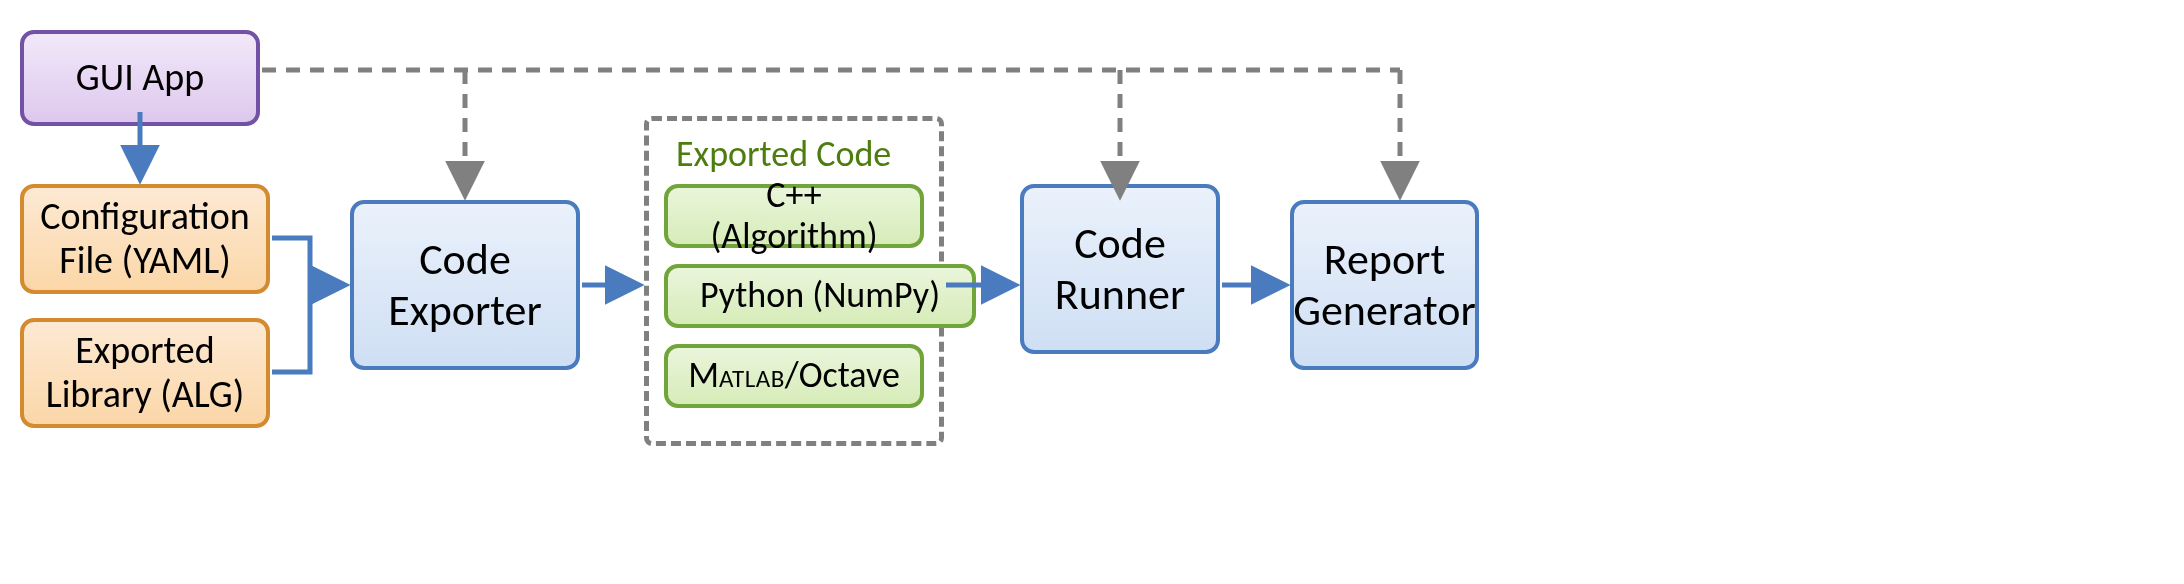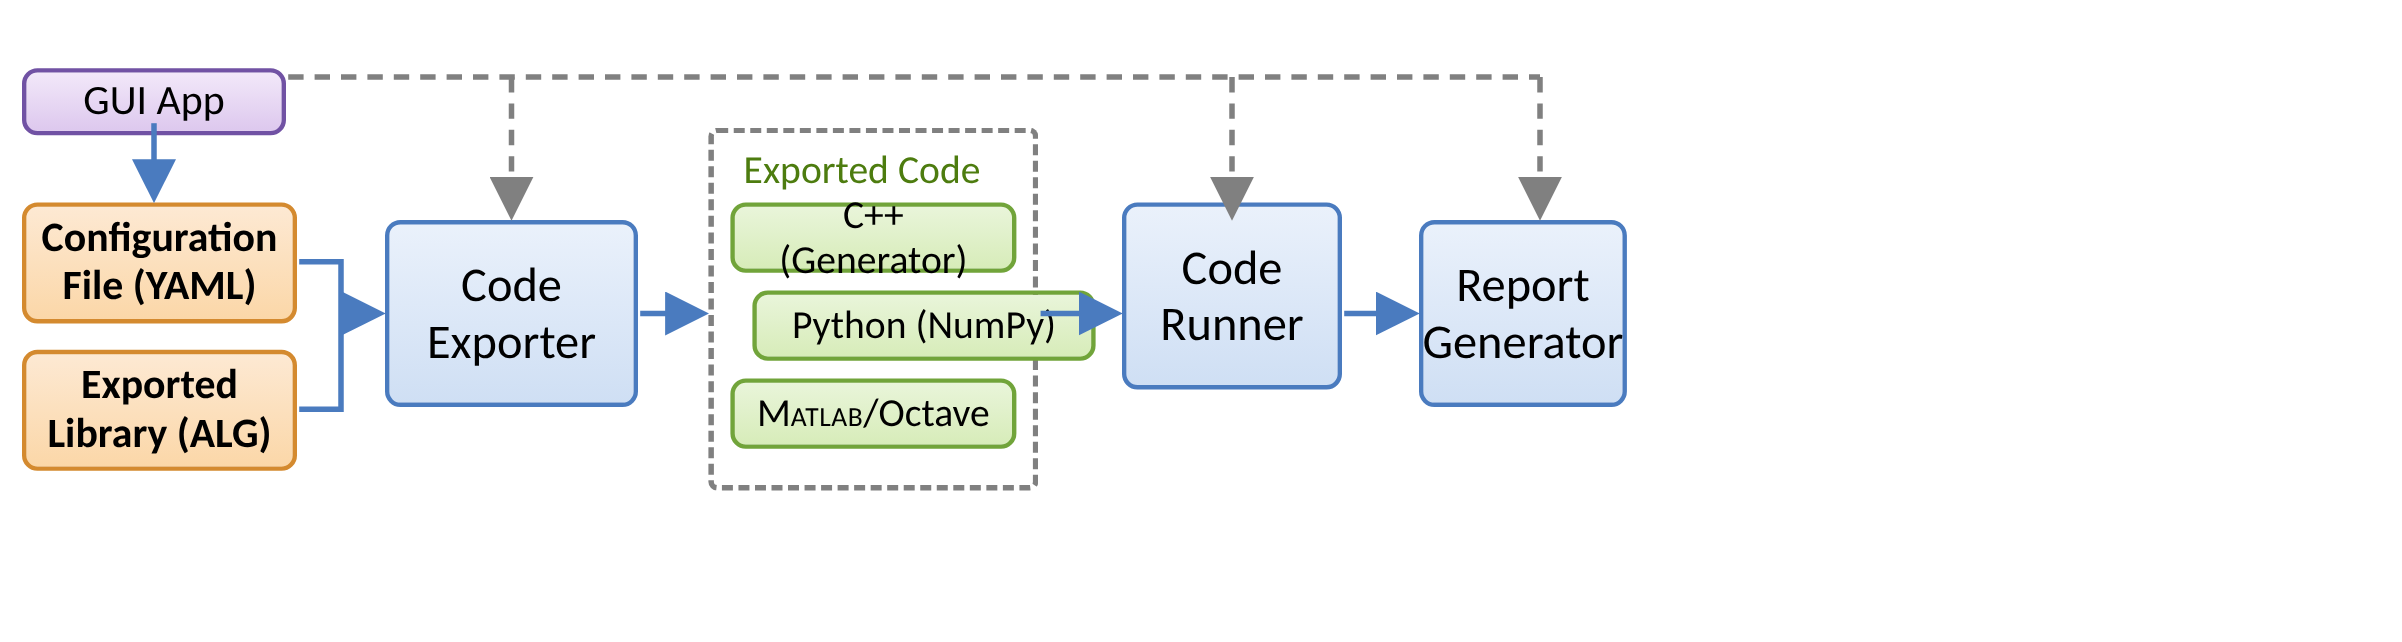--- a/index.html
+++ b/index.html
@@ -25,21 +25,20 @@
     line-height: 1.15;
     padding: 10px 18px;
   }
   .box-purple {
     background: linear-gradient(#f2e8f9, #ddc8ee);
     border: 4px solid #7152a4;
   }
   .box-orange {
     background: linear-gradient(#fde9d3, #fbd7a8);
     border: 4px solid #d48a2f;
-    font-weight: bold;
   }
   .box-blue {
     background: linear-gradient(#eaf1fb, #cfdff4);
     border: 4px solid #4a7bbf;
   }
   .box-green {
     background: linear-gradient(#e9f5da, #d7ecb9);
     border: 4px solid #71a43a;
     font-size: 36px;
   }
@@ -62,34 +61,34 @@
     height: 584px;
     pointer-events: none;
   }
   .sc { font-variant: small-caps; letter-spacing: 0.5px; }
 </style>
 </head>
 <body>
 
 <div class="canvas">
 
-  <div class="box box-purple" style="left:20px; top:30px; width:240px; height:61px;margin-top:32px;">GUI App</div>
+  <div class="box box-purple" style="left:20px; top:30px; width:240px; height:96px;">GUI App</div>
 
   <div class="box box-orange" style="left:20px; top:184px; width:250px; height:110px;">Configuration File (YAML)</div>
 
   <div class="box box-orange" style="left:20px; top:318px; width:250px; height:110px;">Exported Library (ALG)</div>
 
   <div class="box box-blue" style="left:350px; top:200px; width:230px; height:170px; font-size:44px;">Code Exporter</div>
 
   <div class="group" style="left:644px; top:116px; width:300px; height:330px;"></div>
   <div class="group-label" style="left:676px; top:132px;">Exported Code</div>
 
-  <div class="box box-green" style="left:664px; top:184px; width:260px; height:64px;">C++ (Generator)</div>
+  <div class="box box-green" style="left:664px; top:184px; width:260px; height:64px;">C++ (Algorithm)</div>
 
-  <div class="box box-green" style="left:664px; top:264px; width:312px; height:64px;margin-left:20px;">Python (NumPy)</div>
+  <div class="box box-green" style="left:664px; top:264px; width:312px; height:64px;">Python (NumPy)</div>
 
   <div class="box box-green" style="left:664px; top:344px; width:260px; height:64px;text-align:right;">
      <span>
        <span>M</span><span class="sc">atlab</span><span>/Octave</span>
      </span>
   </div>
 
   <div class="box box-blue" style="left:1020px; top:184px; width:200px; height:170px; font-size:44px;">Code Runner</div>
 
   <div class="box box-blue" style="left:1290px; top:200px; width:189px; height:170px; font-size:44px;">Report Generator</div>

